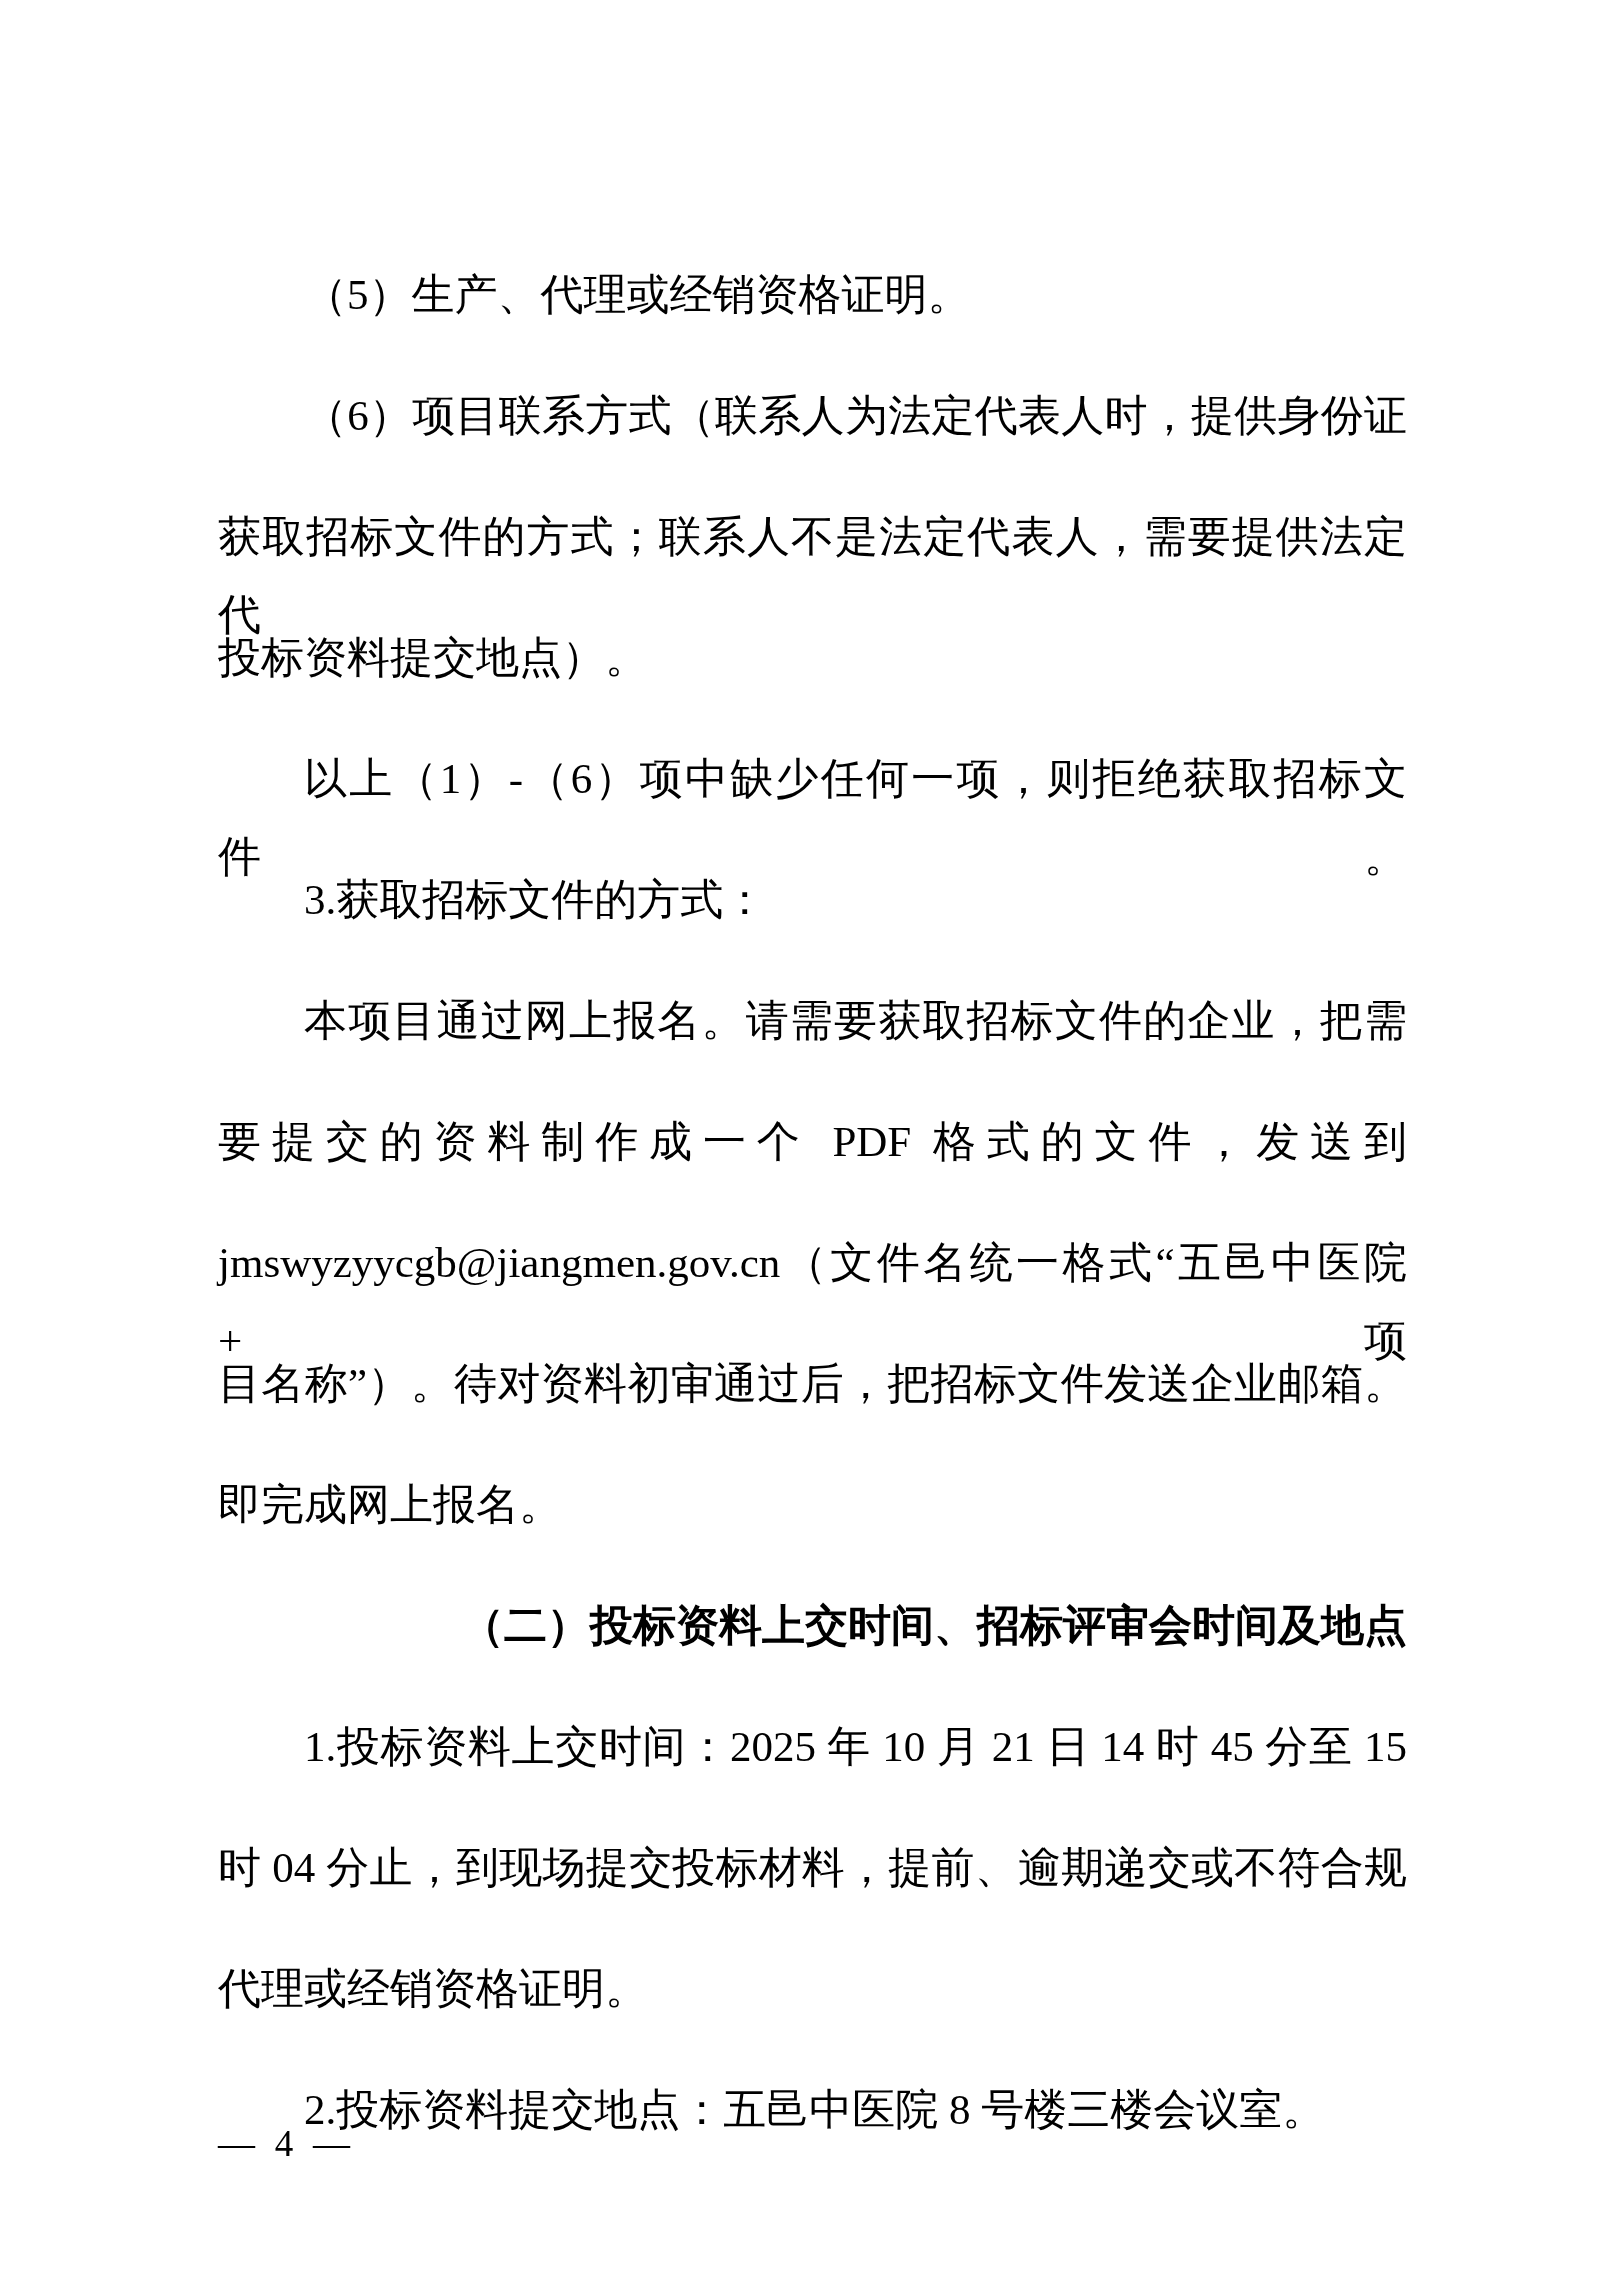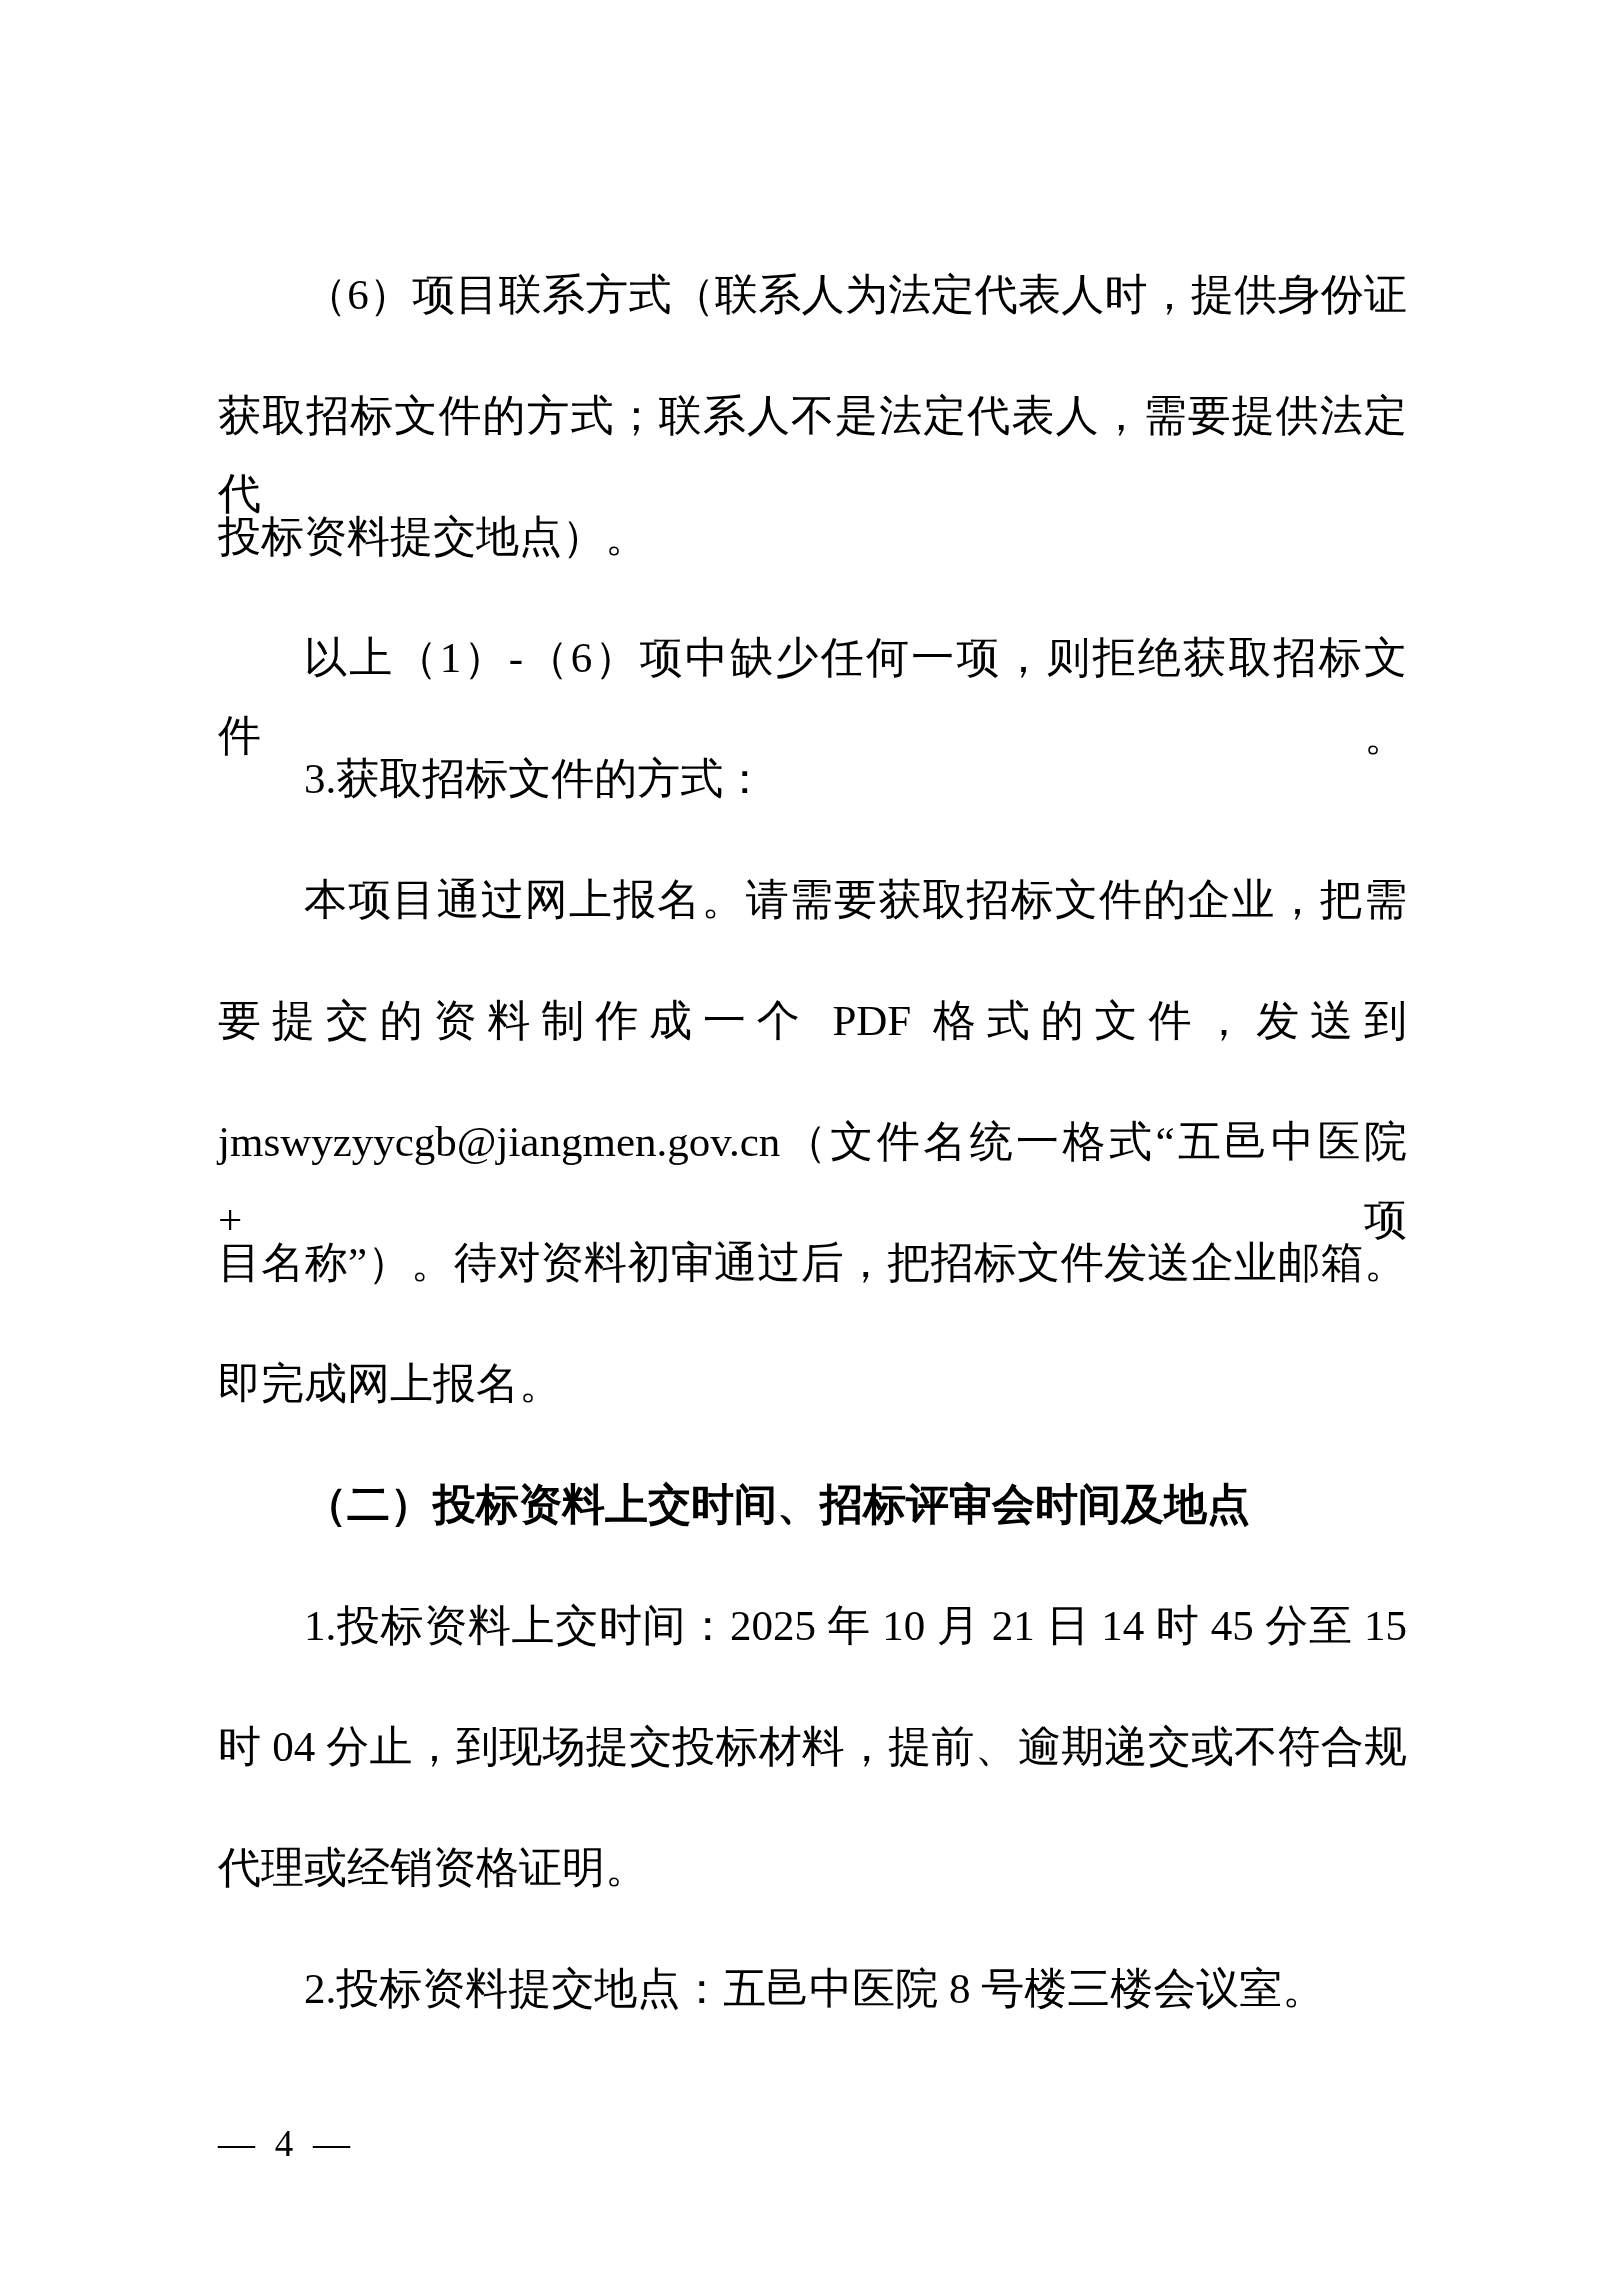--- a/index.html
+++ b/index.html
@@ -31,37 +31,38 @@
     text-align: left;
   }
   
   .ind2 { text-indent: 86px; }
   
   .jst {
     white-space: normal;
     text-align: justify;
     text-align-last: justify;
   }
-  .bold { font-weight: 700; }
+  .bold { font-weight: 700; text-align: right; }
   .page-footer {
     position: absolute;
     left: 218px;
     top: 2118px;
     height: 52px;
     line-height: 52px;
     font-size: 37px;
     word-spacing: 10.5px;
     color: #000000;
   }
 </style>
 </head>
 <body>
 
 <div class="page">
   <main class="body-text">
+    <p class="line ind2">（5）生产、代理或经销资格证明。</p>
     <p class="line ind2 jst">（6）项目联系方式（联系人为法定代表人时，提供身份证</p>
     <p class="line jst">获取招标文件的方式；联系人不是法定代表人，需要提供法定代</p>
     <p class="line">投标资料提交地点）。</p>
     <p class="line ind2 jst">以上（1）-（6）项中缺少任何一项，则拒绝获取招标文件。</p>
     <p class="line ind2">3.获取招标文件的方式：</p>
     <p class="line ind2 jst">本项目通过网上报名。请需要获取招标文件的企业，把需</p>
     <p class="line jst">要提交的资料制作成一个 PDF 格式的文件，发送到</p>
     <p class="line jst">jmswyzyycgb@jiangmen.gov.cn（文件名统一格式“五邑中医院+项</p>
     <p class="line jst">目名称”）。待对资料初审通过后，把招标文件发送企业邮箱。</p>
     <p class="line">即完成网上报名。</p>

